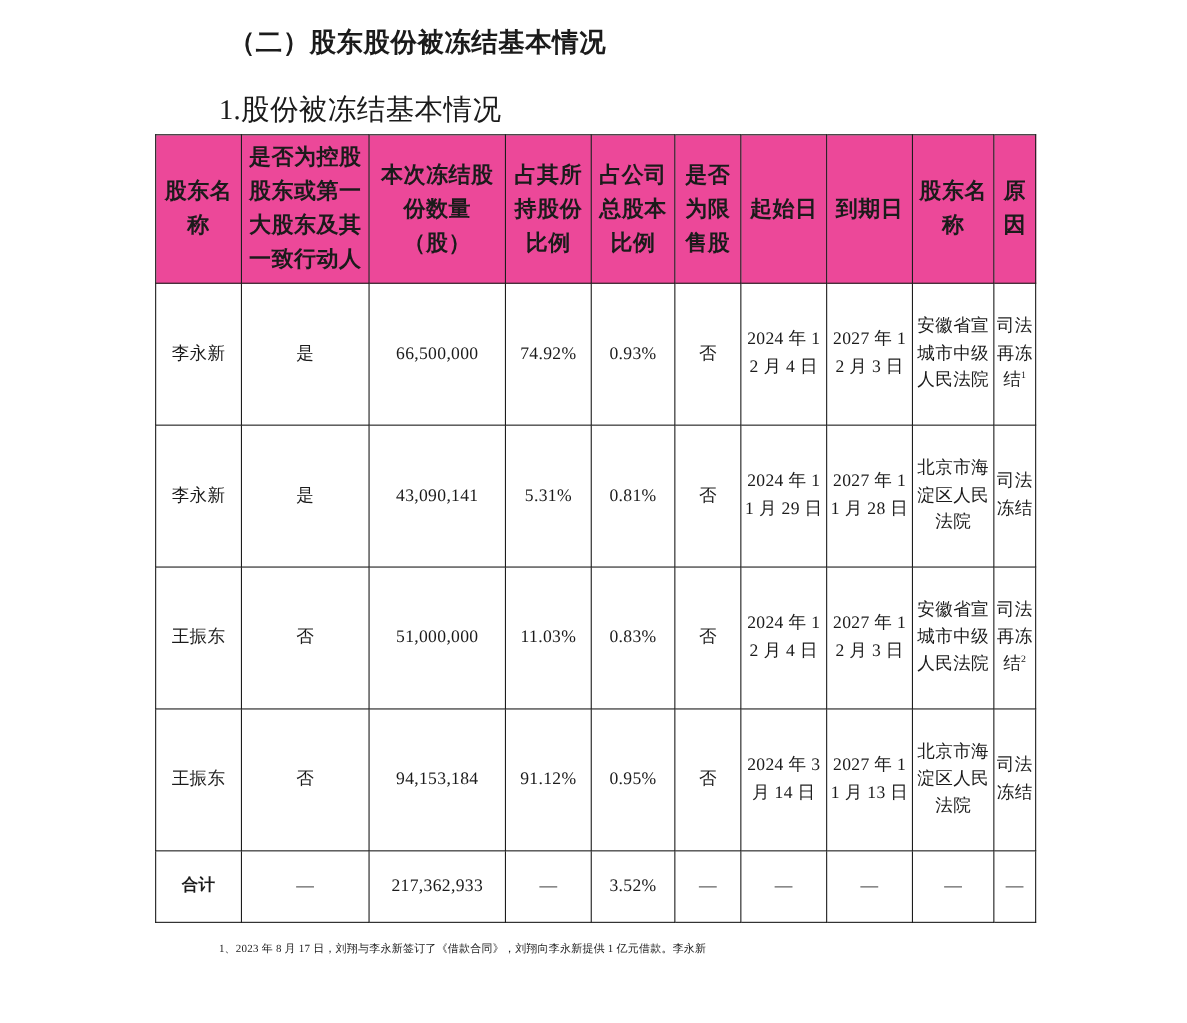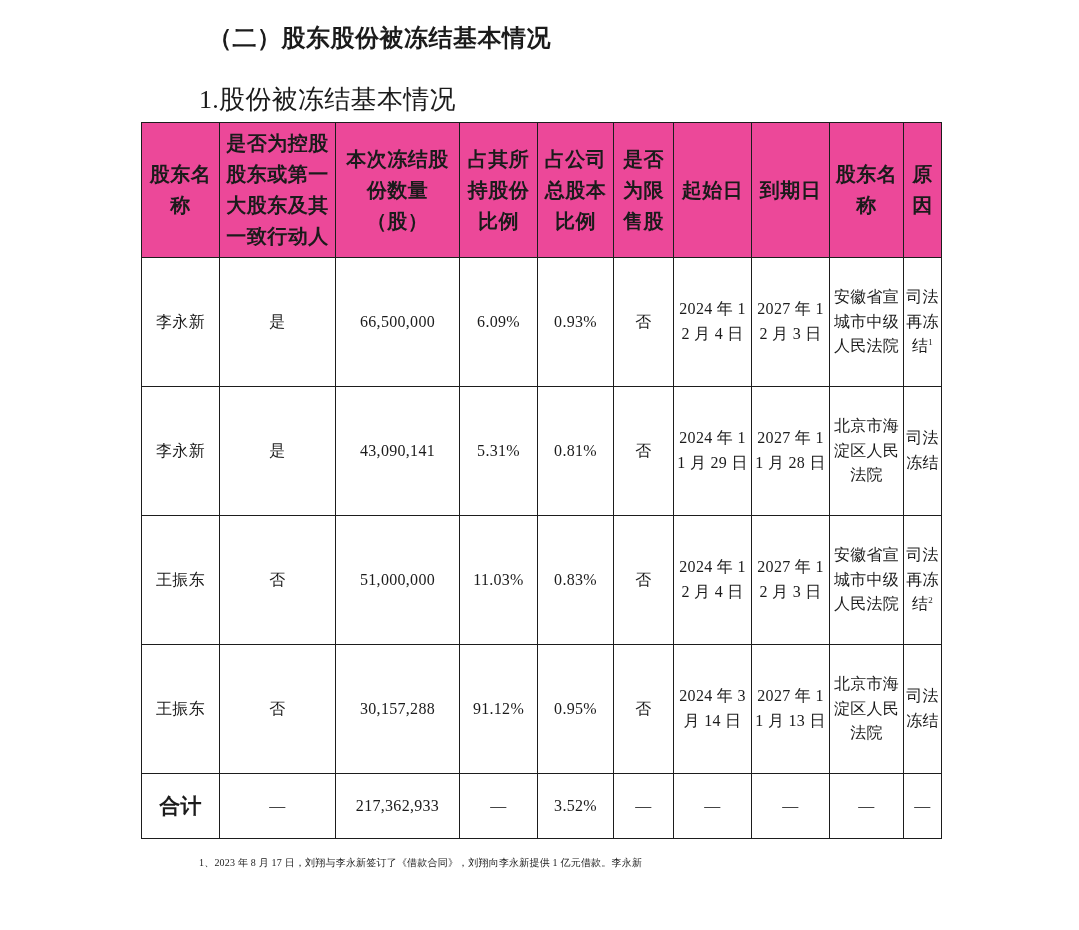--- a/index.html
+++ b/index.html
@@ -81,21 +81,21 @@
     height: 120px;
     font-size: 16px;
     letter-spacing: 0.3px;
   }
   table.freeze-table tbody tr.total-row td {
     height: 56px;
     font-weight: normal;
   }
   table.freeze-table tbody tr.total-row td.total-label {
     font-weight: bold;
-    font-size: 21px;
+    font-size: 15px;
   }
   td.cell-num, td.cell-pct {
     font-family: "Liberation Serif", "DejaVu Serif", serif;
   }
   td.cell-narrow {
     font-size: 15px;
   }
   .dash {
     font-size: 17px;
   }
@@ -169,21 +169,21 @@
           <th>到期日</th>
           <th>股东名称</th>
           <th>原因</th>
         </tr>
       </thead>
       <tbody>
         <tr>
           <td>李永新</td>
           <td>是</td>
           <td class="cell-num">66,500,000</td>
-          <td class="cell-pct">6.09%</td>
+          <td class="cell-pct">74.92%</td>
           <td class="cell-pct">0.93%</td>
           <td>否</td>
           <td class="cell-narrow">2024 年 12 月 4 日</td>
           <td class="cell-narrow">2027 年 12 月 3 日</td>
           <td class="cell-narrow">安徽省宣城市中级人民法院</td>
           <td class="cell-narrow"><span>司法再冻结</span><sup>1</sup></td>
         </tr>
         <tr>
           <td>李永新</td>
           <td>是</td>
@@ -204,21 +204,21 @@
           <td class="cell-pct">0.83%</td>
           <td>否</td>
           <td class="cell-narrow">2024 年 12 月 4 日</td>
           <td class="cell-narrow">2027 年 12 月 3 日</td>
           <td class="cell-narrow">安徽省宣城市中级人民法院</td>
           <td class="cell-narrow"><span>司法再冻结</span><sup>2</sup></td>
         </tr>
         <tr>
           <td>王振东</td>
           <td>否</td>
-          <td class="cell-num">30,157,288</td>
+          <td class="cell-num">94,153,184</td>
           <td class="cell-pct">91.12%</td>
           <td class="cell-pct">0.95%</td>
           <td>否</td>
           <td class="cell-narrow">2024 年 3 月 14 日</td>
           <td class="cell-narrow">2027 年 11 月 13 日</td>
           <td class="cell-narrow">北京市海淀区人民法院</td>
           <td class="cell-narrow"><span>司法冻结</span><sup></sup></td>
         </tr>
         <tr class="total-row">
           <td class="total-label">合计</td>

